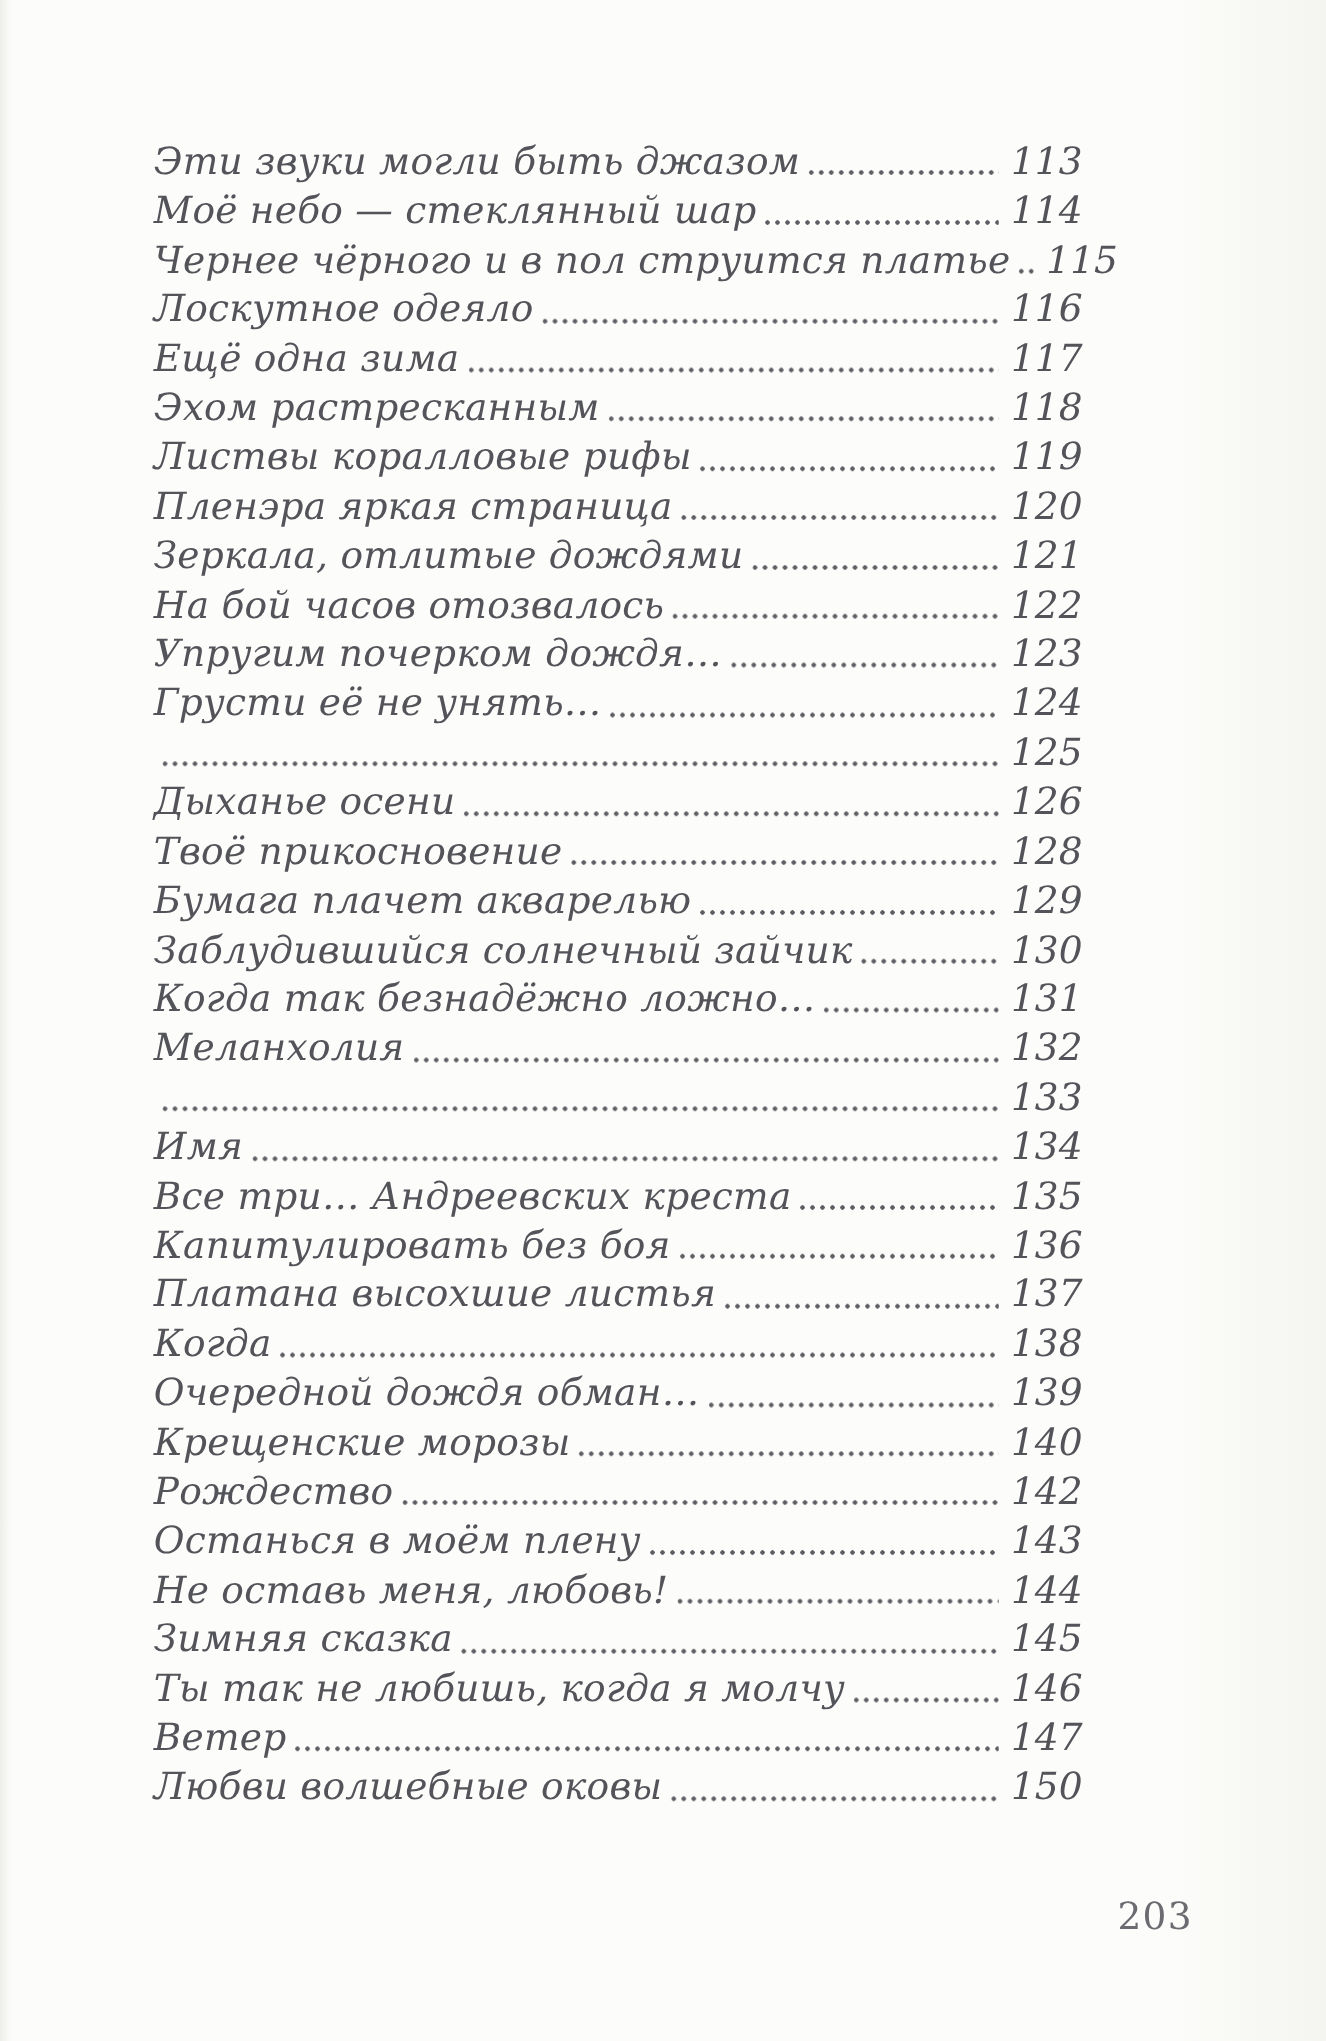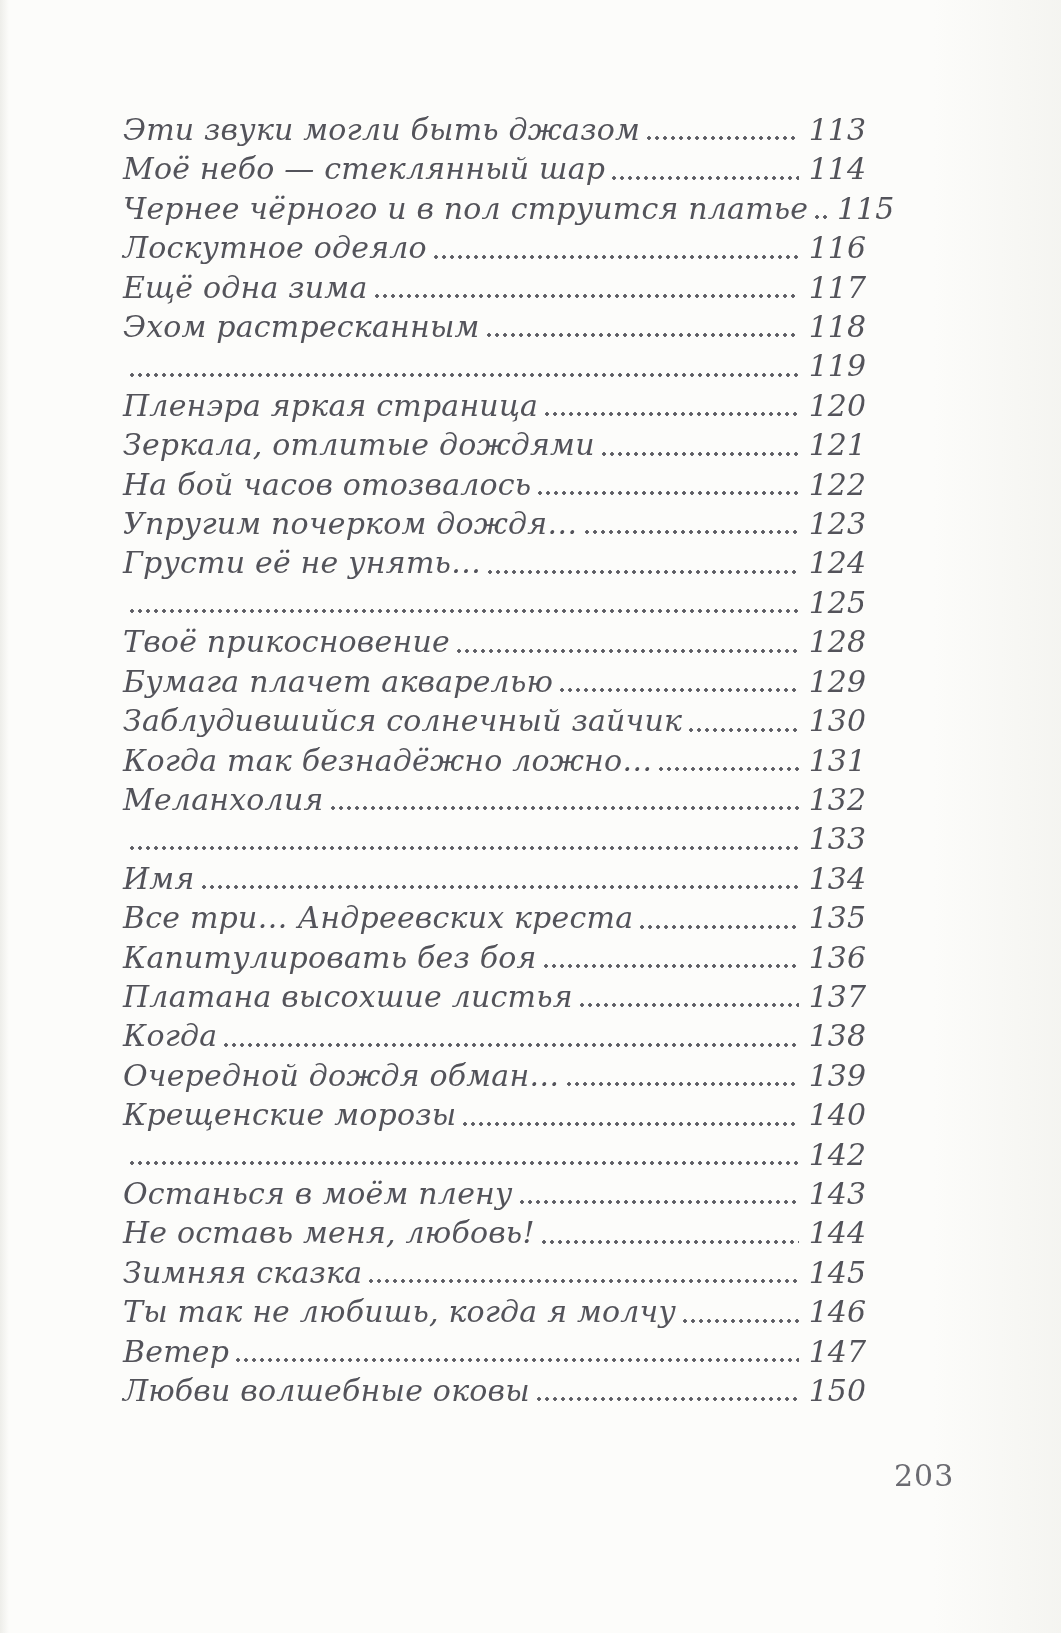--- a/index.html
+++ b/index.html
@@ -53,21 +53,21 @@
   }
   .toc-page {
     min-width: 58px;
     text-align: right;
     white-space: nowrap;
     font-style: italic;
   }
   .folio {
     position: absolute;
     left: 894px;
-    top: 1458px;
+    top: 1516px;
     font-size: 30px;
     font-style: normal;
     color: var(--folio-color);
     letter-spacing: 1px;
   }
 </style>
 </head>
 <body>
 
 <div class="page">
@@ -102,20 +102,21 @@
     <span class="toc-page">117</span>
   </div>
 
   <div class="toc-row">
     <span class="toc-title">Эхом растресканным</span>
     <span class="toc-leader"></span>
     <span class="toc-page">118</span>
   </div>
 
   <div class="toc-row">
+    <span class="toc-title">Листвы коралловые рифы</span>
     <span class="toc-leader"></span>
     <span class="toc-page">119</span>
   </div>
 
   <div class="toc-row">
     <span class="toc-title">Пленэра яркая страница</span>
     <span class="toc-leader"></span>
     <span class="toc-page">120</span>
   </div>
 
@@ -141,20 +142,25 @@
     <span class="toc-title">Грусти её не унять…</span>
     <span class="toc-leader"></span>
     <span class="toc-page">124</span>
   </div>
 
   <div class="toc-row">
     <span class="toc-leader"></span>
     <span class="toc-page">125</span>
   </div>
 
+  <div class="toc-row">
+    <span class="toc-title">Дыханье осени</span>
+    <span class="toc-leader"></span>
+    <span class="toc-page">126</span>
+  </div>
 
   <div class="toc-row">
     <span class="toc-title">Твоё прикосновение</span>
     <span class="toc-leader"></span>
     <span class="toc-page">128</span>
   </div>
 
   <div class="toc-row">
     <span class="toc-title">Бумага плачет акварелью</span>
     <span class="toc-leader"></span>
@@ -220,20 +226,21 @@
     <span class="toc-page">139</span>
   </div>
 
   <div class="toc-row">
     <span class="toc-title">Крещенские морозы</span>
     <span class="toc-leader"></span>
     <span class="toc-page">140</span>
   </div>
 
   <div class="toc-row">
+    <span class="toc-title">Рождество</span>
     <span class="toc-leader"></span>
     <span class="toc-page">142</span>
   </div>
 
   <div class="toc-row">
     <span class="toc-title">Останься в моём плену</span>
     <span class="toc-leader"></span>
     <span class="toc-page">143</span>
   </div>
 

